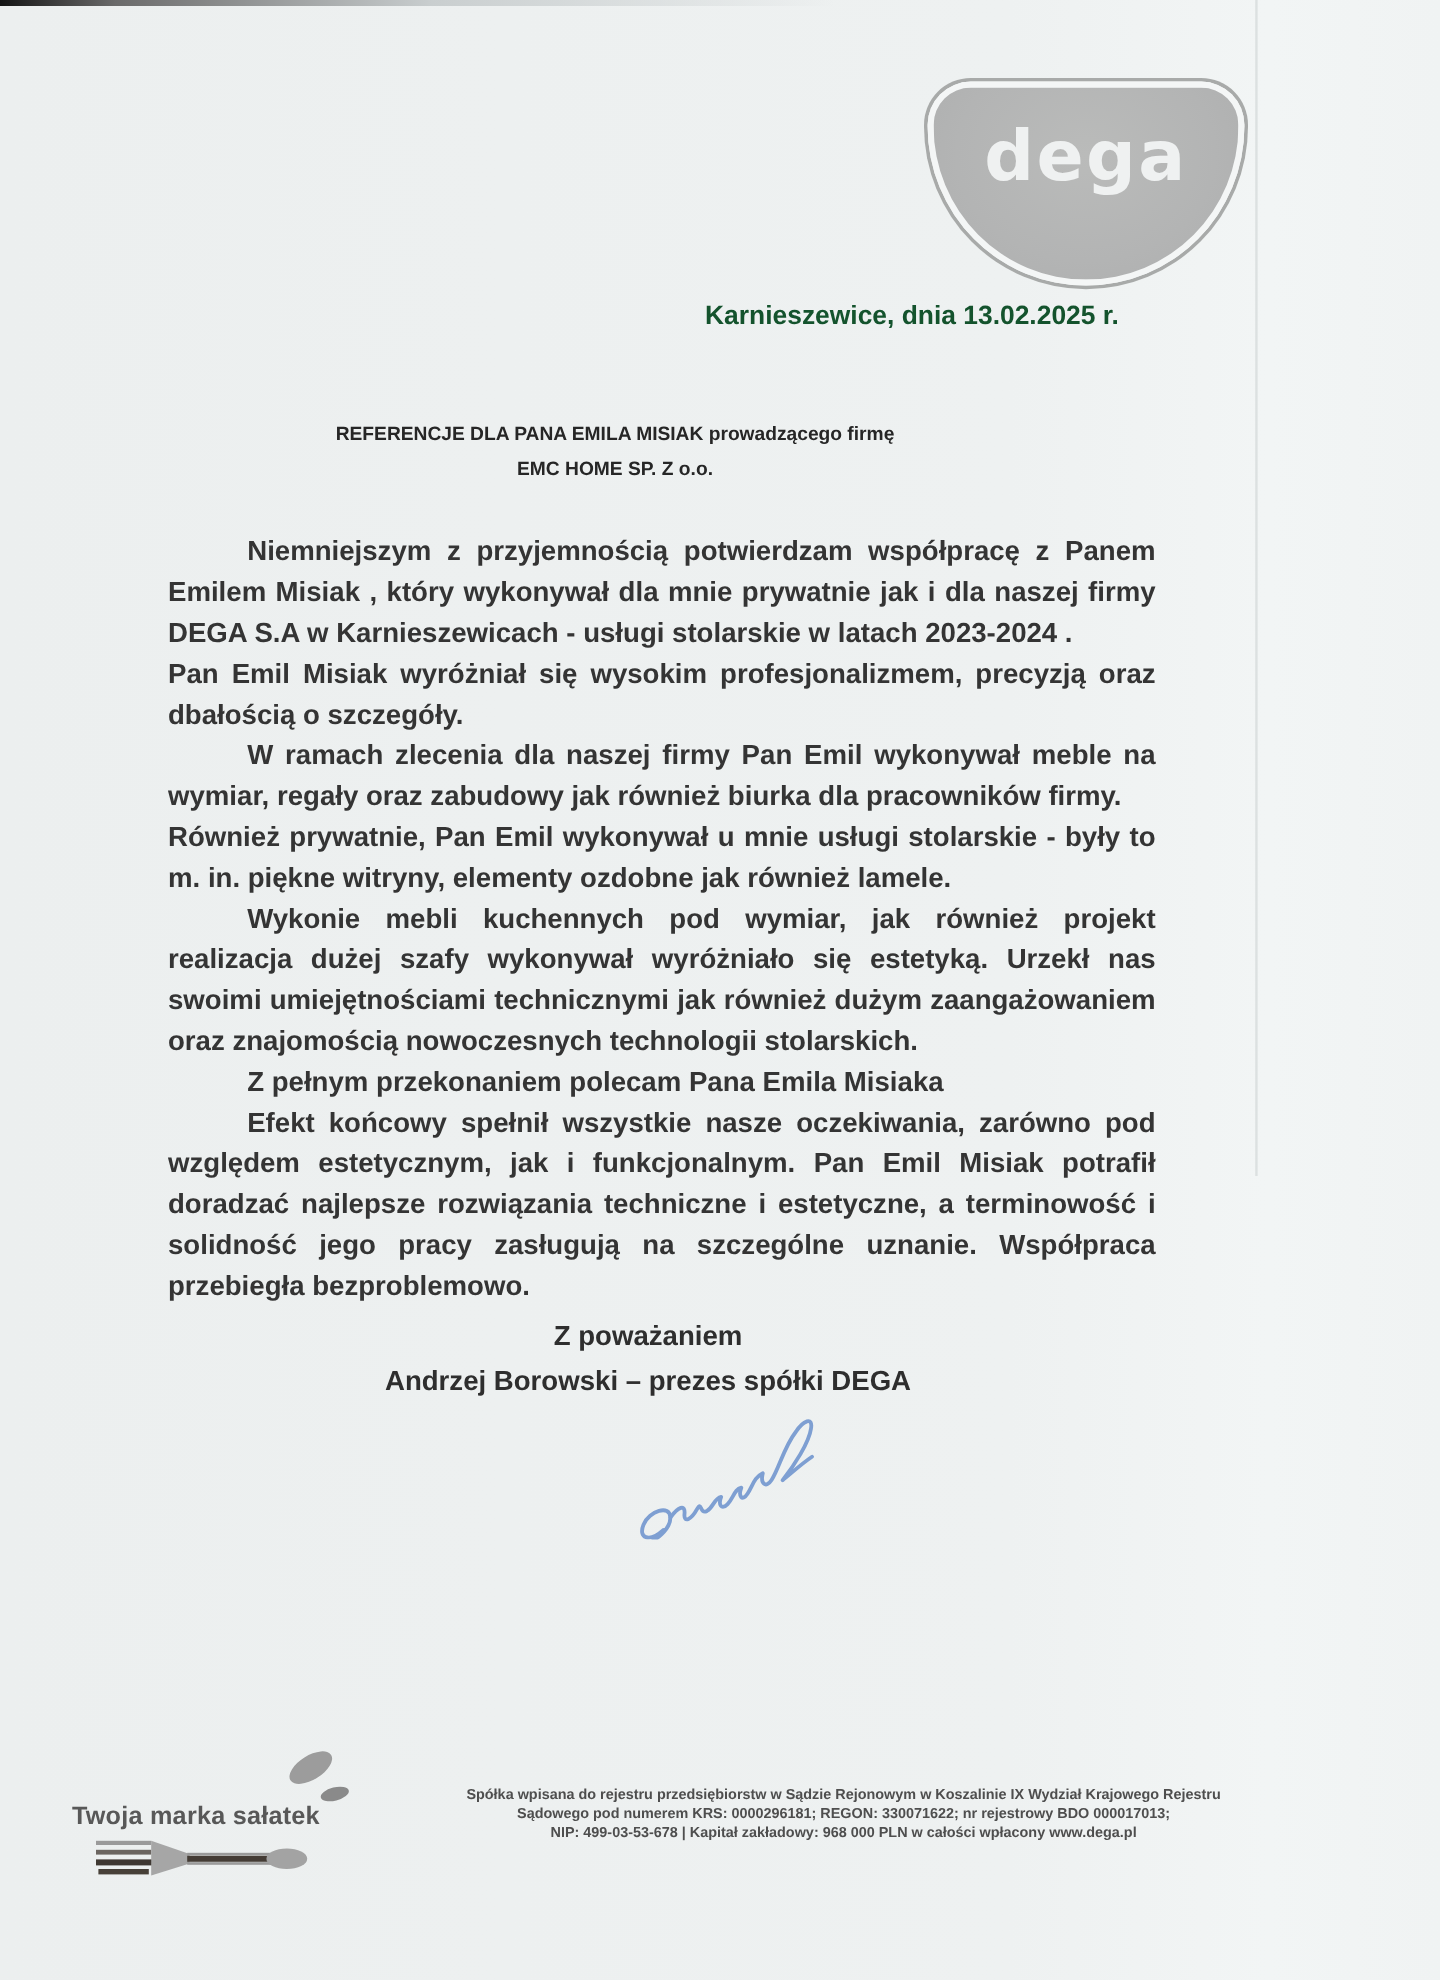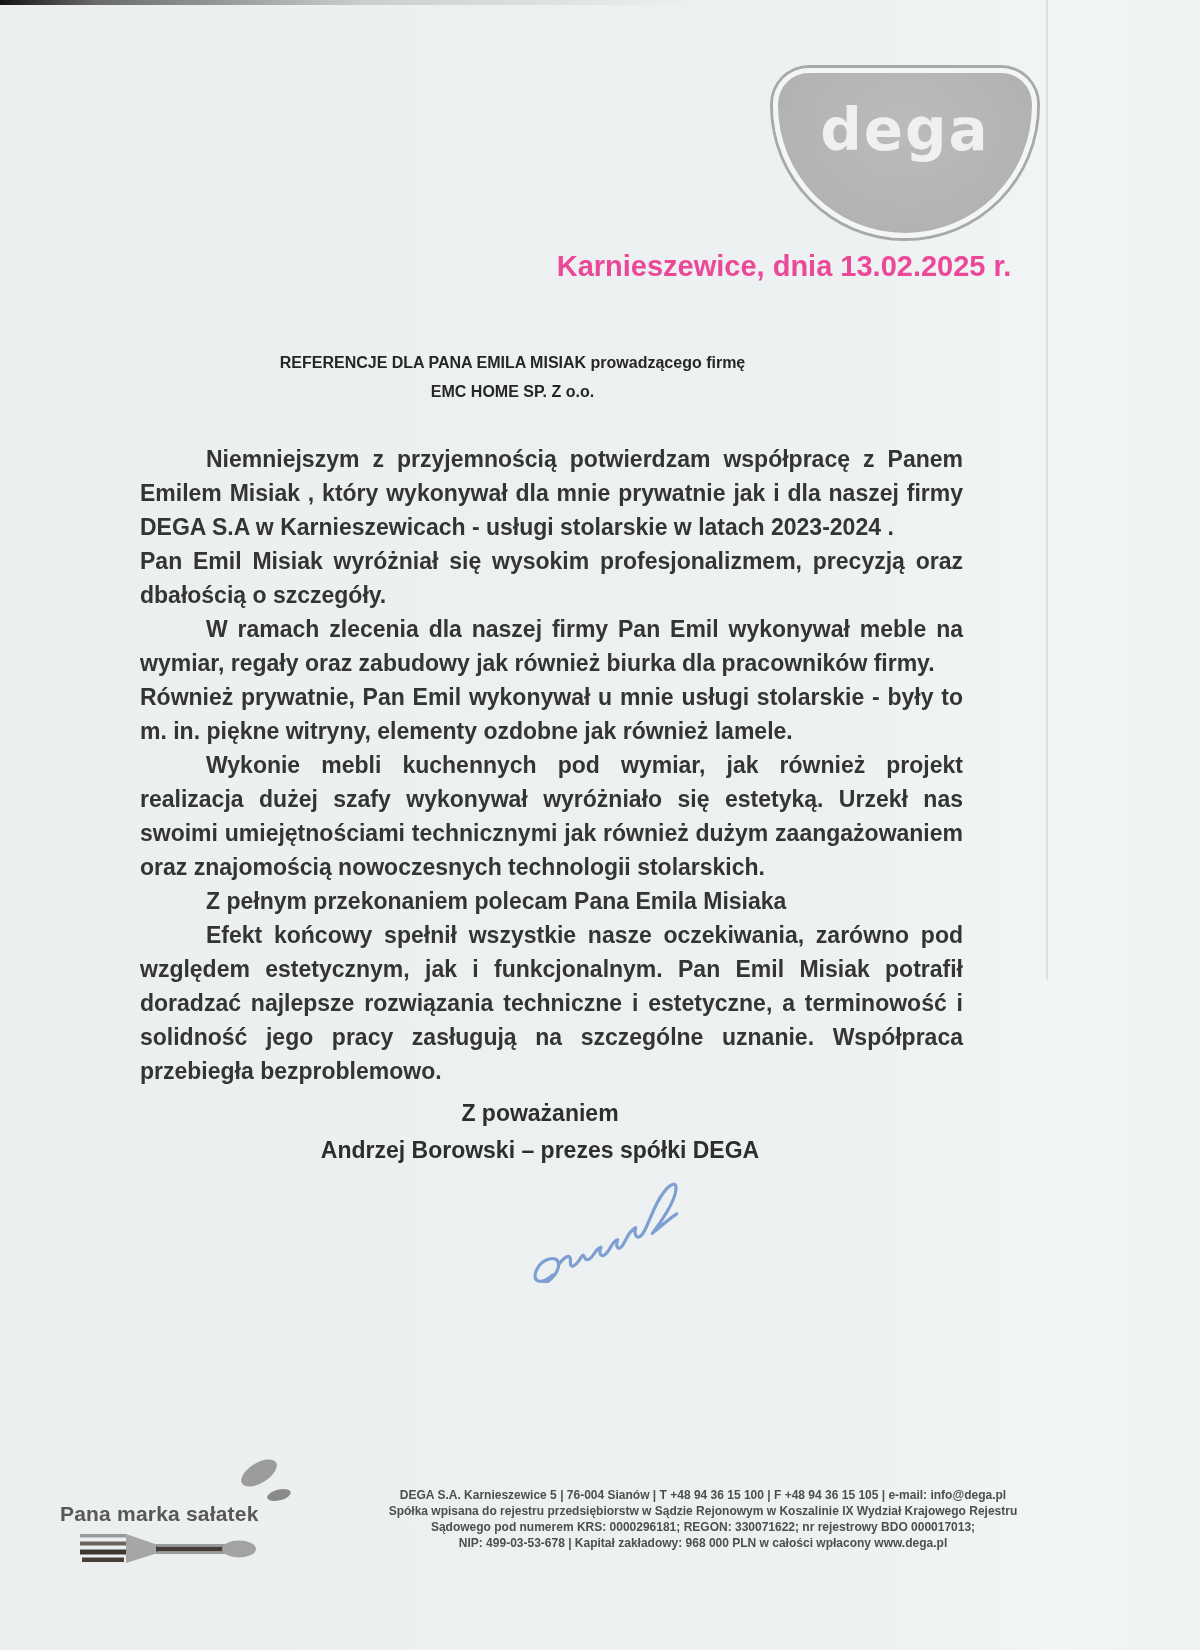--- a/index.html
+++ b/index.html
@@ -24,22 +24,22 @@
     box-shadow:0 0 0 3px #a8aaa9;
     border-radius:36px 36px 50% 50% / 36px 36px 78% 78%;
     display:flex;align-items:center;justify-content:center;
     padding-bottom:46px;box-sizing:border-box;
   }
   .logo-text{
     font-family:"DejaVu Sans",sans-serif;font-weight:bold;font-size:58px;
     color:#eff1f1;letter-spacing:2px;line-height:1;
   }
   .date-line{
-    position:absolute;top:250px;left:544px;width:480px;text-align:center;
-    font-size:29px;font-weight:bold;color:#ec4899;
+    position:absolute;top:250px;left:520px;width:480px;text-align:center;
+    font-size:22px;font-weight:bold;color:#14532d;
   }
   .title-block{
     position:absolute;top:348px;left:140px;width:745px;text-align:center;
     font-size:16px;font-weight:bold;color:#262626;line-height:29px;
   }
   .body-block{
     position:absolute;top:442px;left:140px;width:823px;
     font-size:23px;line-height:34px;font-weight:600;color:#343434;
     text-align:justify;
   }
@@ -98,32 +98,31 @@
     <path d="M30,80 C16,88 8,82 15,72 C22,62 40,60 38,71 C36,81 22,87 13,89"></path>
     <path d="M38,71 C46,64 53,62 50,71 C48,78 55,76 61,69 C67,62 62,74 69,72 C75,70 77,63 83,63 C79,69 81,74 87,70 C93,66 95,59 101,59 C97,65 99,71 105,65 C111,59 113,53 121,51 C117,59 121,64 127,58 C135,50 143,33 155,23 C163,15 172,13 168,23 C164,34 148,50 136,60 C144,56 154,50 164,46"></path>
   </g>
 </svg>
 
 <svg class="brand-leaves" viewBox="0 0 64 50" xmlns="http://www.w3.org/2000/svg">
   <ellipse cx="26" cy="17" rx="20" ry="10" transform="rotate(-32 26 17)" fill="#9c9c9c"></ellipse>
   <ellipse cx="46" cy="39" rx="12" ry="5.5" transform="rotate(-14 46 39)" fill="#8a8a8a"></ellipse>
 </svg>
 
-<div class="brand-tagline">Pana marka sałatek</div>
+<div class="brand-tagline">Twoja marka sałatek</div>
 
 <svg class="brand-fork" viewBox="0 0 180 34" xmlns="http://www.w3.org/2000/svg">
   <rect x="2" y="2" width="46" height="3.5" fill="#9a9a9a"></rect>
   <rect x="2" y="9.5" width="46" height="4" fill="#6b6560"></rect>
   <rect x="2" y="17.5" width="48" height="5" fill="#3f3832"></rect>
   <rect x="4" y="25.5" width="42" height="4.5" fill="#474038"></rect>
   <polygon points="48,2 80,13 80,21 48,31" fill="#a6a6a6"></polygon>
   <rect x="78" y="12" width="70" height="2.2" fill="#9a9a9a"></rect>
   <rect x="78" y="14.5" width="70" height="5" fill="#443c35"></rect>
   <rect x="78" y="19.8" width="70" height="2.2" fill="#9a9a9a"></rect>
   <ellipse cx="161" cy="17" rx="17" ry="8.5" fill="#a3a3a3"></ellipse>
 </svg>
 
 <div class="footer-block">
-  <div>DEGA S.A. Karnieszewice 5  |  76-004 Sianów  |  T +48 94 36 15 100  |  F +48 94 36 15 105  |  e-mail: info@dega.pl</div>
   <div>Spółka wpisana do rejestru przedsiębiorstw w Sądzie Rejonowym w Koszalinie IX Wydział Krajowego Rejestru</div>
   <div>Sądowego pod numerem KRS: 0000296181; REGON: 330071622; nr rejestrowy BDO 000017013;</div>
   <div>NIP: 499-03-53-678  |  Kapitał zakładowy: 968 000 PLN w całości wpłacony  www.dega.pl</div>
 </div>
 
 </body></html>

